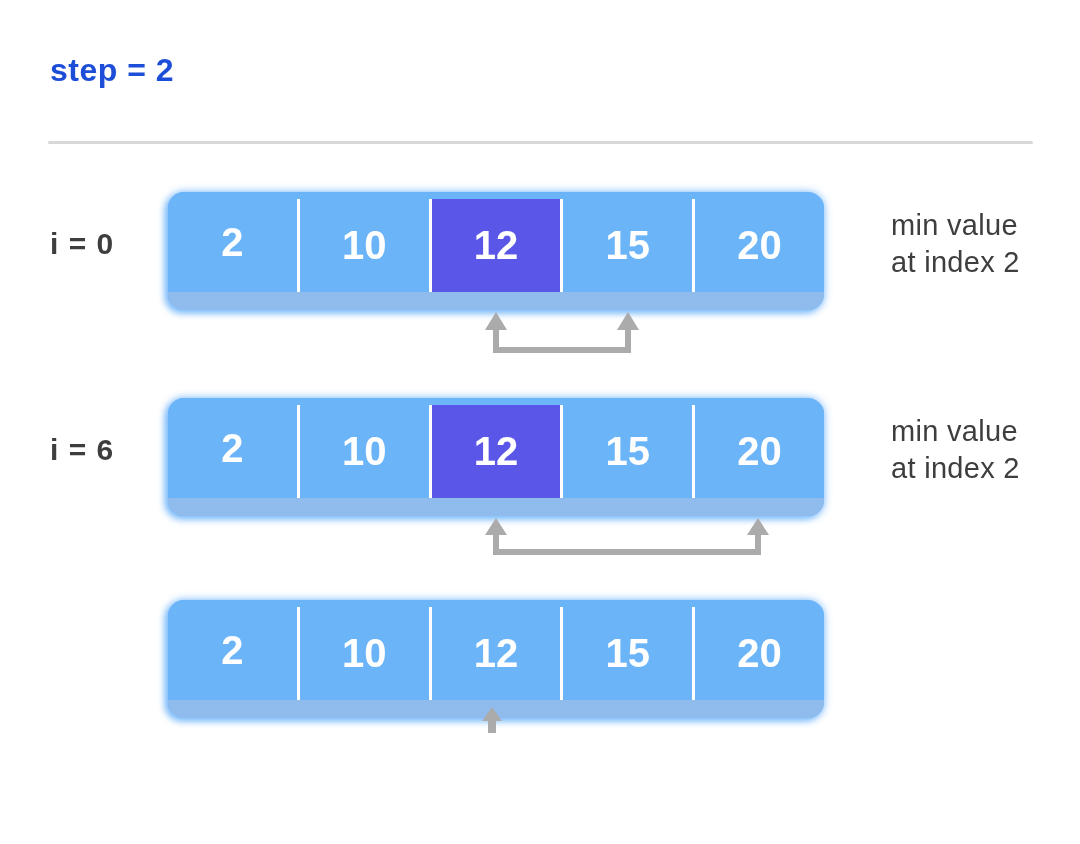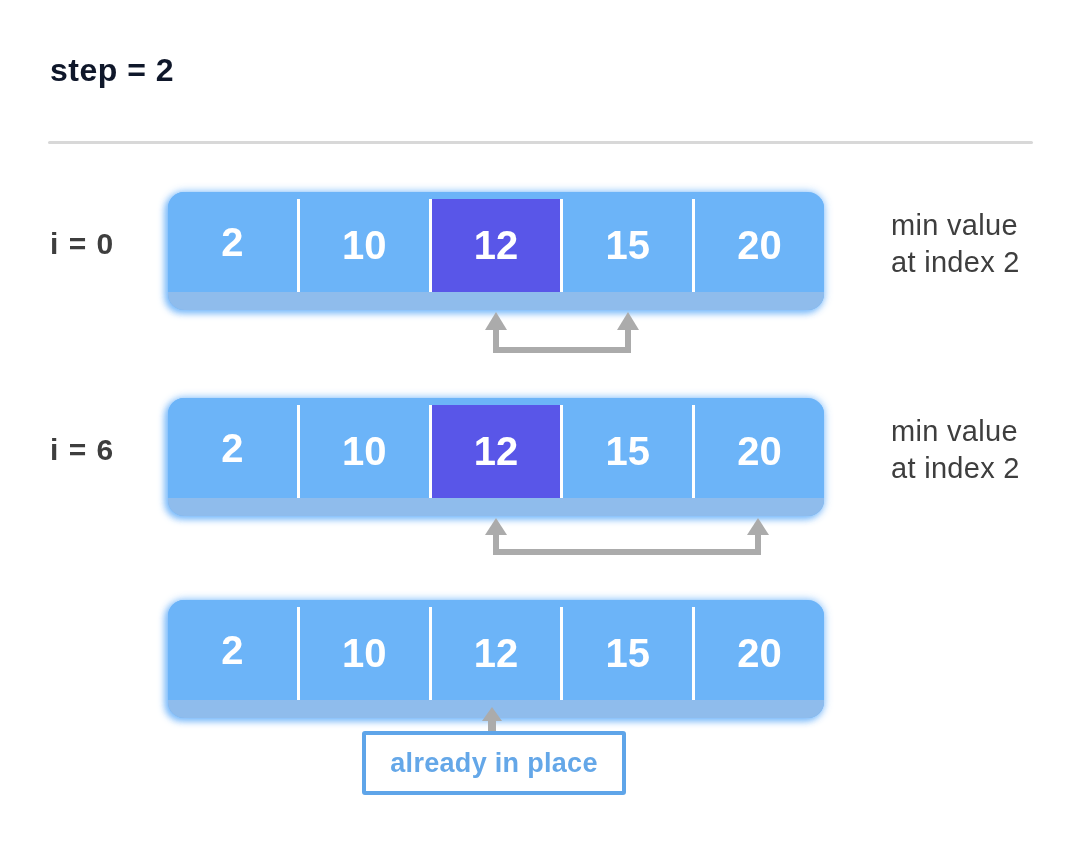--- a/index.html
+++ b/index.html
@@ -5,21 +5,21 @@
   * { margin: 0; padding: 0; box-sizing: border-box; }
   html, body { background: #ffffff; }
   body {
     font-family: "Liberation Sans", "DejaVu Sans", sans-serif;
     width: 1080px; height: 844px; position: relative; overflow: hidden;
   }
   .canvas { position: absolute; top: 0; left: 0; width: 1080px; height: 844px; }
 
   .step-title {
     position: absolute; left: 50px; top: 52px;
-    font-size: 32px; font-weight: bold; color: #0f172a; letter-spacing: 0.5px;
+    font-size: 32px; font-weight: bold; color: #1d4ed8; letter-spacing: 0.5px;
   }
   .divider {
     position: absolute; left: 48px; top: 141px; width: 985px; height: 3px;
     background: #d8d8d8; border-radius: 2px;
   }
 
   .index-label {
     position: absolute; left: 50px;
     font-size: 30px; font-weight: bold; color: #3e3e3e; letter-spacing: 1px; text-align: right;
   }
@@ -114,17 +114,14 @@
       <div class="cell">12</div>
       <div class="cell">15</div>
       <div class="cell">20</div>
     </div>
     <div class="array-base"></div>
   </div>
   <svg class="pointer-svg" style="left: 479px; top: 707px;" width="26" height="26" viewBox="0 0 26 26">
     <polygon points="13,0 23,14 3,14" fill="#ababab"></polygon>
     <rect x="9" y="13" width="8" height="13" fill="#ababab"></rect>
   </svg>
-  <div class="callout-box">
-    <span>already in place</span>
-  </div>
 
 </div>
 
 </body></html>

